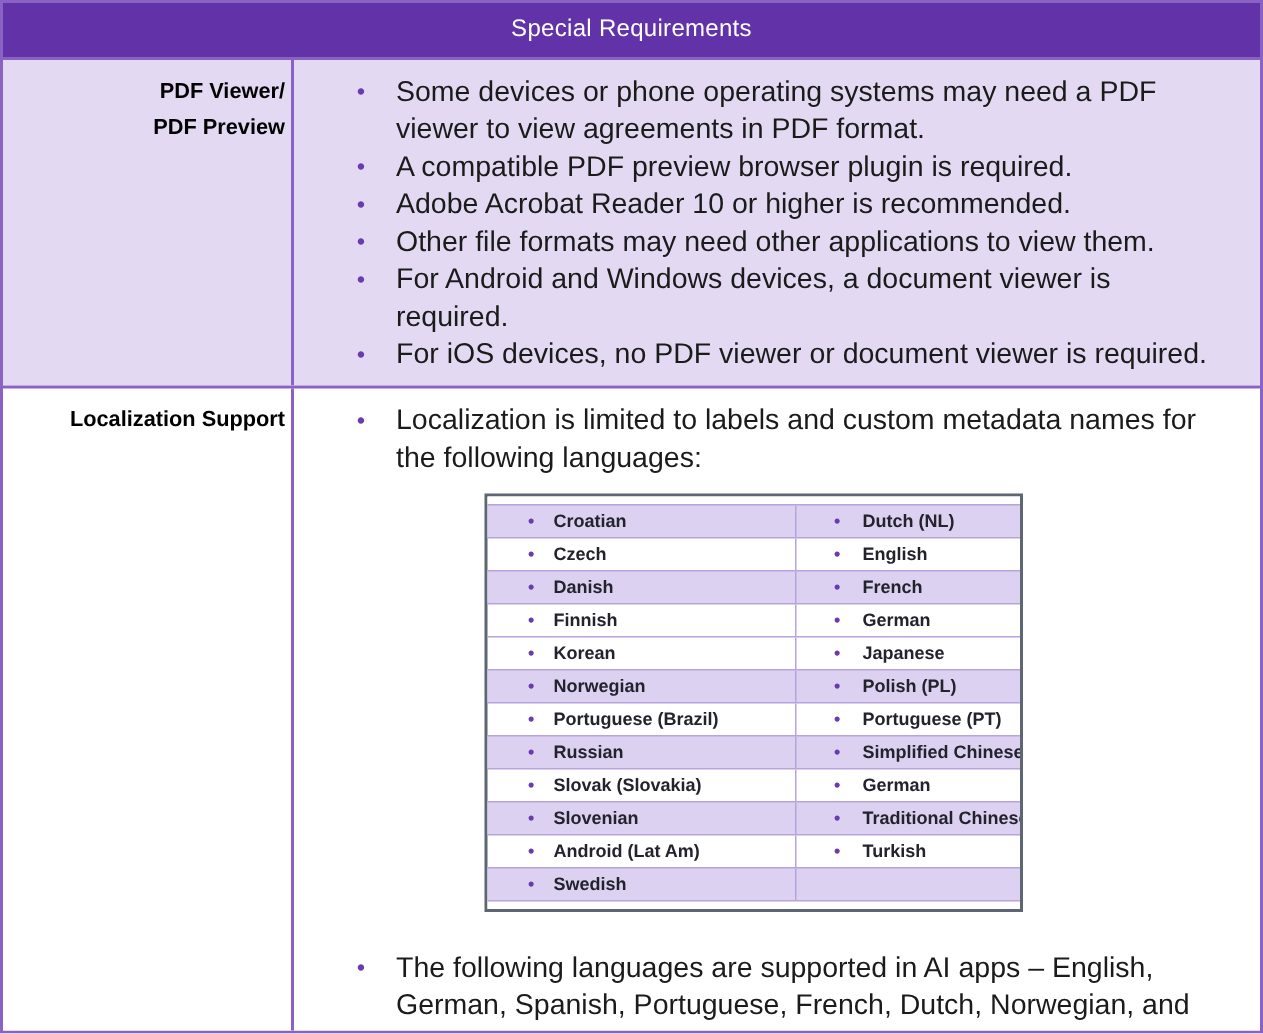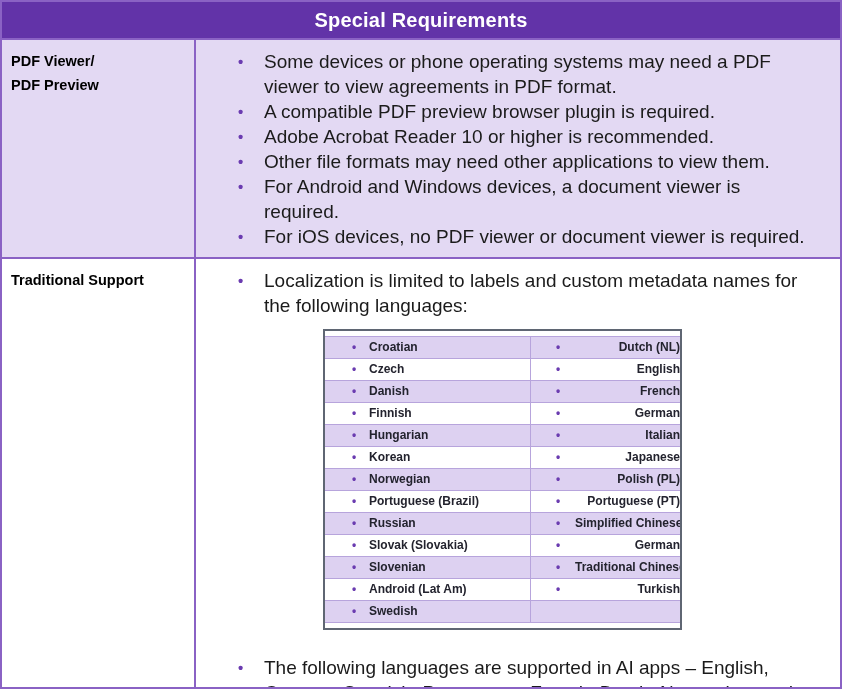--- a/index.html
+++ b/index.html
@@ -17,29 +17,29 @@
   body{font-family:"Liberation Sans", sans-serif;}
   .doc{
     width:842px;height:689px;box-sizing:border-box;
     border:2px solid var(--grid);
     display:flex;flex-direction:column;overflow:hidden;background:#fff;
   }
   .hdr{
     height:36px;flex:0 0 36px;background:var(--header-bg);
     display:flex;align-items:center;justify-content:center;
   }
-  .hdr span{color:#ffffff;font-weight:bold;font-size:20px;letter-spacing:0.2px;}
+  .hdr span{color:#ffffff;font-weight:normal;font-size:16px;letter-spacing:0.2px;}
   .row{display:flex;border-top:2px solid var(--grid);}
   .row1{flex:0 0 183px;background:var(--row1-bg);}
   .row2{flex:1 1 auto;background:#ffffff;}
   .cell-left{
     width:194px;flex:0 0 194px;box-sizing:border-box;
     border-right:2px solid var(--grid);
     padding:9px 4px 8px 9px;
-    font-weight:bold;font-size:14.5px;line-height:24px;color:#000000;
+    font-weight:bold;font-size:14.5px;line-height:24px;color:#000000;text-align:right;
   }
   .cell-right{flex:1 1 auto;box-sizing:border-box;padding:9px 8px 8px 40px;}
   ul.blist{list-style:none;margin:0;padding:0;max-width:584px;}
   ul.blist li{
     position:relative;padding-left:28px;
     font-size:19px;line-height:25px;color:var(--text);
   }
   ul.blist li::before{
     content:"\2022";position:absolute;left:2px;top:0;
     color:var(--bullet);font-weight:bold;font-size:15px;
@@ -52,21 +52,21 @@
   }
   .strip{height:5px;background:#ffffff;}
   .strip-b{border-top:1px solid var(--sep);}
   .lrow{display:grid;grid-template-columns:175px 1fr;border-top:1px solid var(--sep);height:21px;gap:30px;}
   .lrow.alt{background:var(--lang-alt);}
   .lcell{
     position:relative;box-sizing:border-box;padding-left:44px;
     font-size:12px;font-weight:bold;line-height:21px;color:var(--lang-text);
     white-space:nowrap;overflow:hidden;
   }
-  .lcell + .lcell{border-left:1px solid var(--sep);text-align:right;}
+  .lcell + .lcell{border-left:1px solid var(--sep);}
   .lcell::before{
     content:"\2022";position:absolute;left:27px;top:0;
     color:var(--bullet);font-size:12px;
   }
   .lcell + .lcell::before{left:25px;}
   .lcell:empty::before{display:none;}
 </style>
 </head>
 <body>
 
@@ -88,21 +88,21 @@
         <li>Adobe Acrobat Reader 10 or higher is recommended.</li>
         <li>Other file formats may need other applications to view them.</li>
         <li>For Android and Windows devices, a document viewer is required.</li>
         <li>For iOS devices, no PDF viewer or document viewer is required.</li>
       </ul>
     </div>
   </div>
 
   <div class="row row2">
     <div class="cell-left">
-      <div>Traditional Support</div>
+      <div>Localization Support</div>
     </div>
     <div class="cell-right">
       <ul class="blist">
         <li>Localization is limited to labels and custom metadata names for the following languages:</li>
       </ul>
 
       <div class="lang-table">
         <div class="strip"></div>
         <div class="lrow alt">
           <div class="lcell">Croatian</div>
@@ -112,24 +112,20 @@
           <div class="lcell">Czech</div>
           <div class="lcell">English</div>
         </div>
         <div class="lrow alt">
           <div class="lcell">Danish</div>
           <div class="lcell">French</div>
         </div>
         <div class="lrow">
           <div class="lcell">Finnish</div>
           <div class="lcell">German</div>
-        </div>
-        <div class="lrow alt">
-          <div class="lcell">Hungarian</div>
-          <div class="lcell">Italian</div>
         </div>
         <div class="lrow">
           <div class="lcell">Korean</div>
           <div class="lcell">Japanese</div>
         </div>
         <div class="lrow alt">
           <div class="lcell">Norwegian</div>
           <div class="lcell">Polish (PL)</div>
         </div>
         <div class="lrow">

